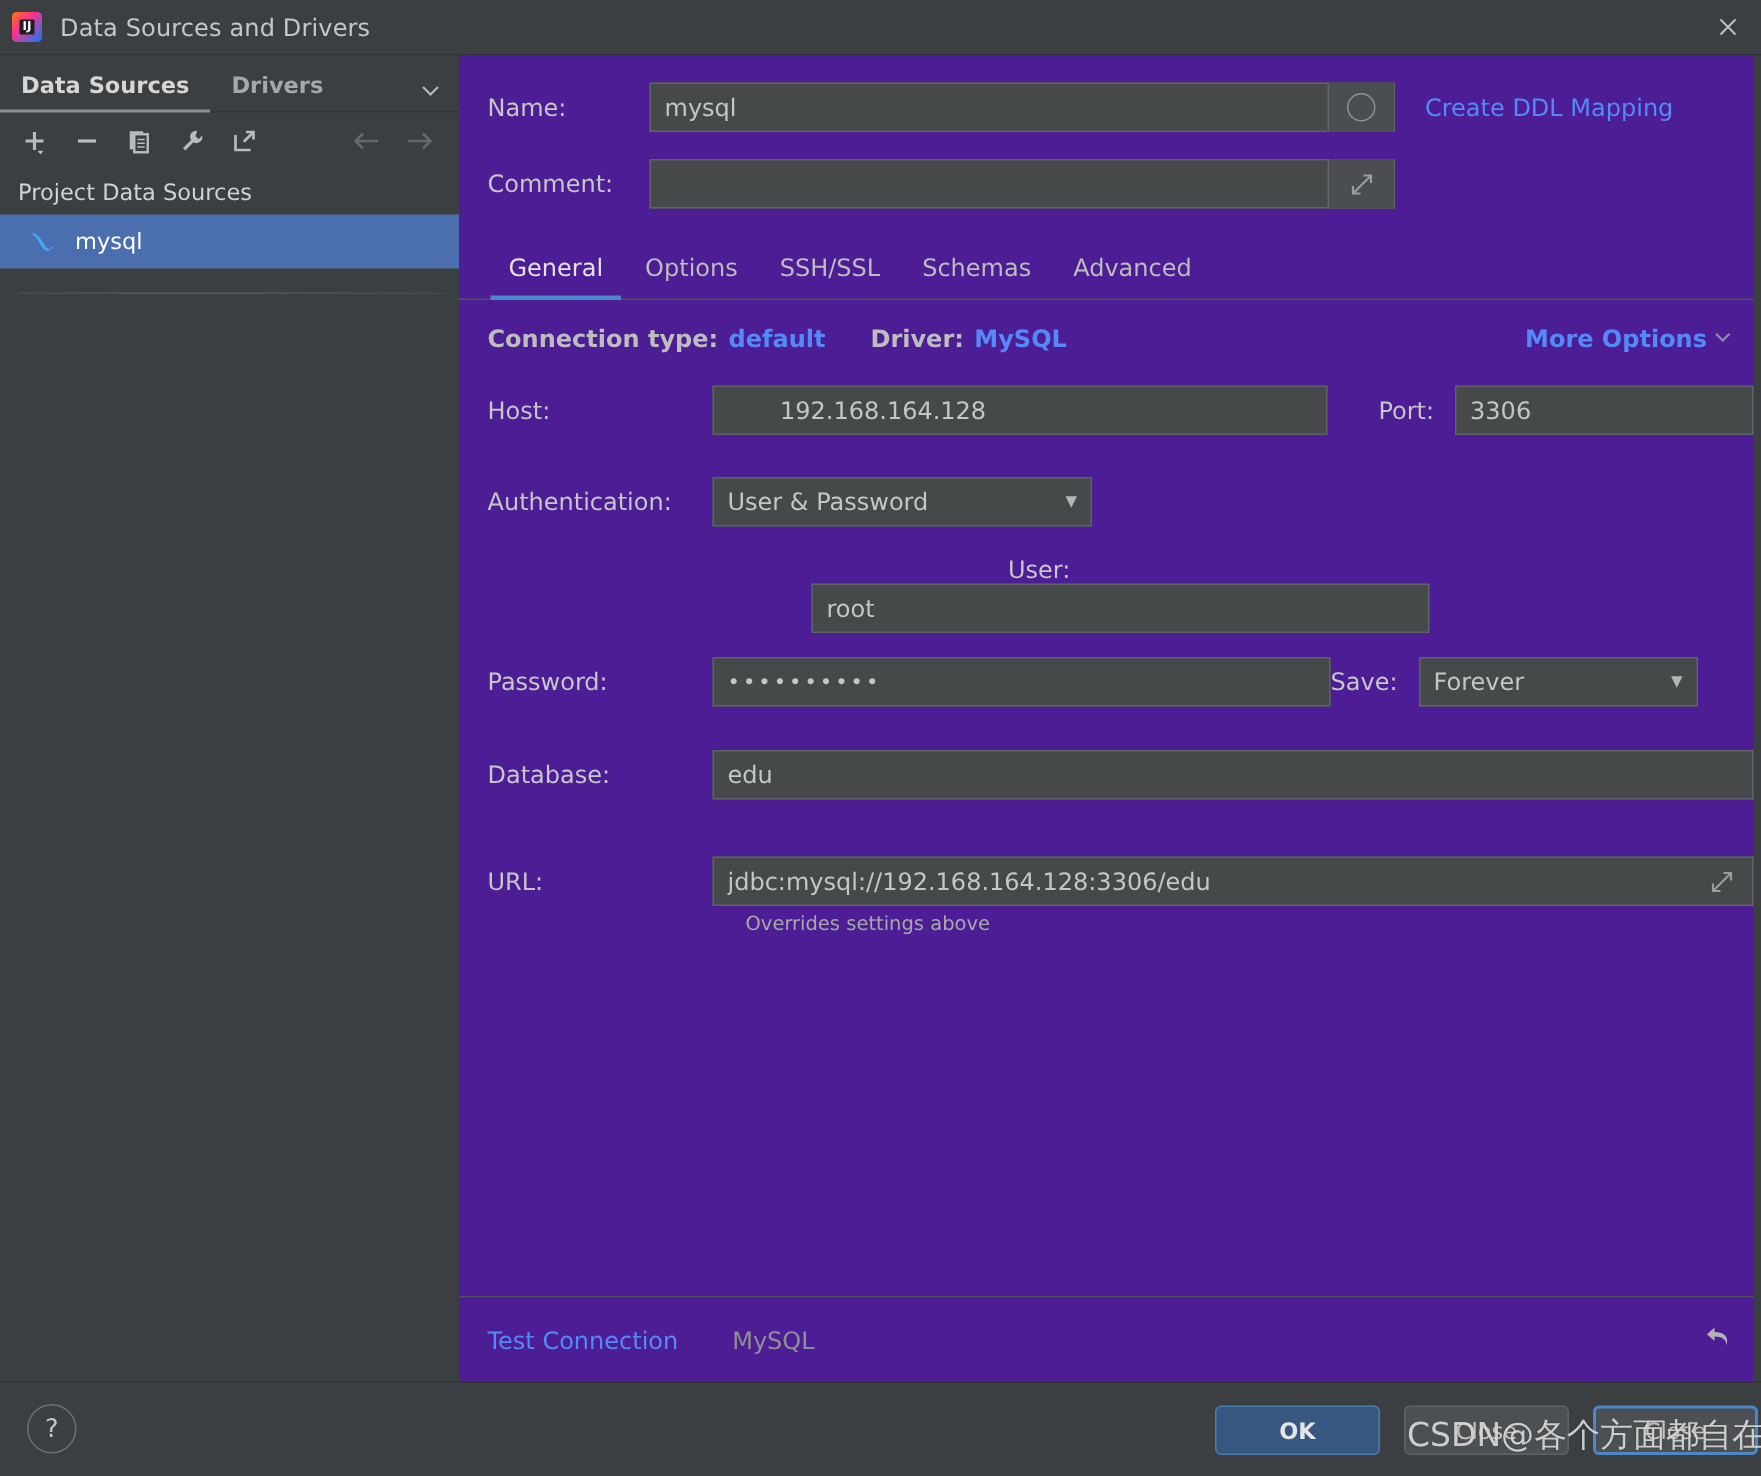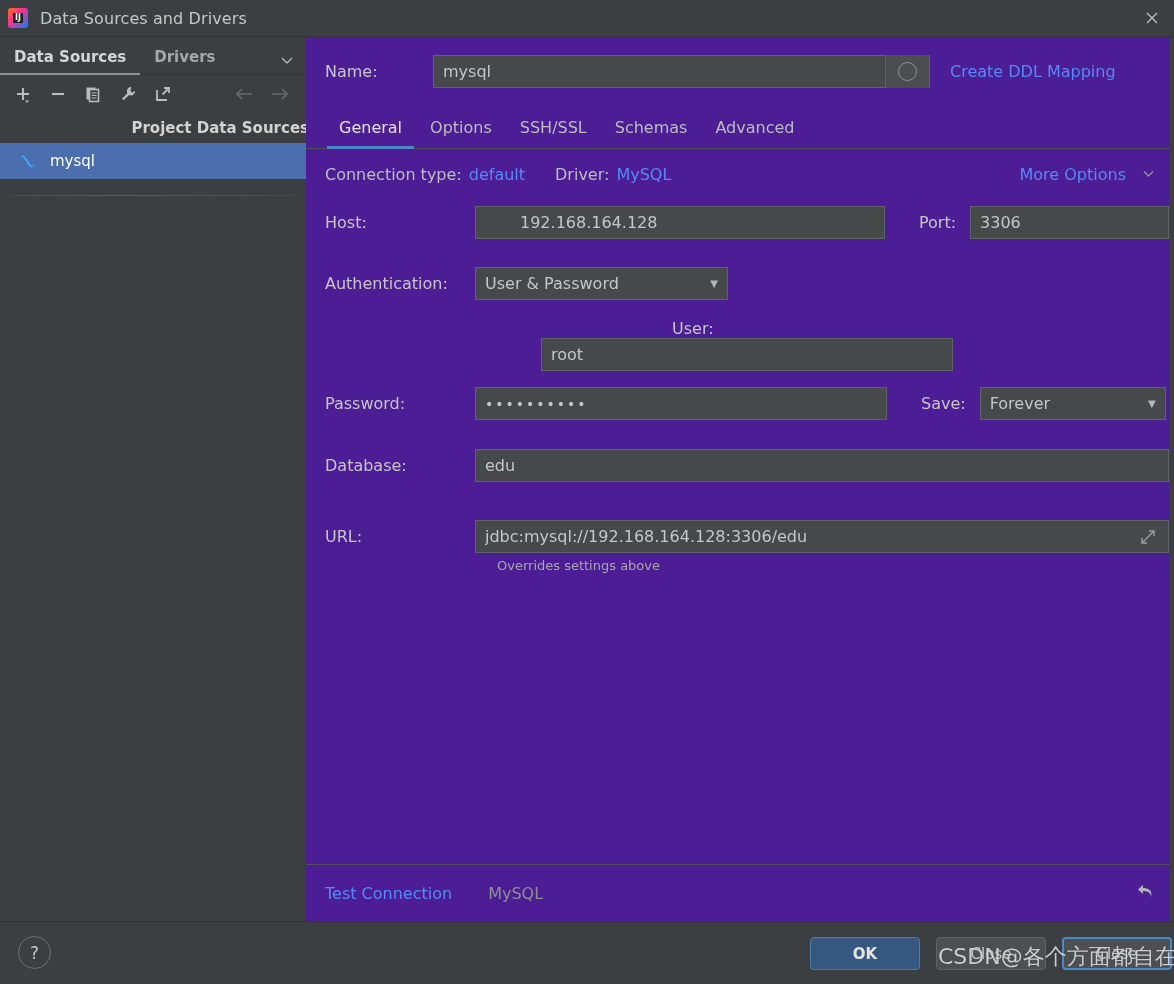--- a/index.html
+++ b/index.html
@@ -65,23 +65,22 @@
     height:38px; display:flex; align-items:center; padding-left:8px; gap:5px;
   }
   .tb-btn {
     width:30px; height:28px; display:flex; align-items:center; justify-content:center;
     cursor:pointer; color:#afb1b3;
   }
   .tb-spacer { flex:1; }
   .tb-btn.disabled { color:#5f6365; cursor:default; }
 
   .lp-section-title {
-    font-size:15px; font-weight:bold; color:#d2d2d2;
+    font-size:15px; font-weight:normal; color:#d2d2d2;
     padding:6px 0 6px 12px;
-    text-align:right;
   }
   .ds-item {
     height:36px; display:flex; align-items:center; padding-left:20px; cursor:pointer;
     font-size:15px; color:#c8c8c8;
   }
   .ds-item.sel { background:#4b6eaf; color:#ffffff; }
   .ds-icon { width:22px; height:18px; margin-right:8px; flex:0 0 auto; }
   .lp-divider {
     margin:16px 12px 0 12px; height:1px;
     background: linear-gradient(to right, #4a4d4f, #6b6054 35%, #5c5750 70%, #45484a);
@@ -128,25 +127,26 @@
   }
   .tab.sel { color:#e3e3e3; }
   .tab.sel::after {
     content:""; position:absolute; left:2px; right:2px; bottom:-1px; height:3px;
     background:#4a88c7;
   }
 
   .meta-row {
     display:flex; align-items:center; padding:16px 0 0 19px; font-size:16px;
     position:relative;
+    font-weight:bold;
   }
   .meta-lbl { color:#bdbdbd; }
   .more-options {
     position:absolute; right:14px; top:16px; color:#548af7; cursor:pointer;
-    display:flex; align-items:center; gap:16px;
+    display:flex; align-items:center; gap:4px;
   }
 
   .grid { padding-left:19px; margin-top:18px; }
   .grow { display:flex; align-items:center; margin-bottom:15px; }
   .glabel { width:150px; font-size:16px; color:#c6c6c6; flex:0 0 auto; }
 
   .combo {
     background:#45494a; border:1px solid #5e6364; height:33px;
     display:flex; align-items:center; padding:0 9px; color:#c6c6c6; font-size:16px;
     cursor:pointer; position:relative;
@@ -291,20 +291,33 @@
         <div class="lbl" style="width:108px;">Name:</div>
         <div class="field focusable" style="width:497px;">
           <span class="field-val">mysql</span>
           <span class="field-btn">
               <span class="circle-ico"></span>
             </span>
         </div>
         <div class="link" style="margin-left:20px;">Create DDL Mapping</div>
       </div>
 
+      <div class="row" style="margin-top:18px;">
+        <div class="lbl" style="width:108px;">Comment:</div>
+        <div class="field focusable" style="width:497px;">
+          <span class="field-val"></span>
+          <span class="field-btn">
+            <svg width="16" height="16" viewBox="0 0 16 16">
+              <path d="M9 2 H14 V7" stroke="#9a9ea0" stroke-width="1.4" fill="none"></path>
+              <path d="M7 14 H2 V9" stroke="#9a9ea0" stroke-width="1.4" fill="none"></path>
+              <path d="M13.5 2.5 L2.5 13.5" stroke="#9a9ea0" stroke-width="1.4" fill="none"></path>
+            </svg>
+          </span>
+        </div>
+      </div>
     </div>
 
     <div class="tabs">
       <div class="tab sel">General</div>
       <div class="tab">Options</div>
       <div class="tab">SSH/SSL</div>
       <div class="tab">Schemas</div>
       <div class="tab">Advanced</div>
     </div>
 
@@ -349,21 +362,21 @@
         <div class="field focusable" style="width:412px;">
           <span class="field-val">root</span>
         </div>
       </div>
 
       <div class="grow" style="margin-top:16px;">
         <div class="glabel">Password:</div>
         <div class="field focusable" style="width:412px;">
           <span class="field-val" style="letter-spacing:2px; font-size:14px;">••••••••••</span>
         </div>
-        <div class="glabel" style="width:auto; margin-left:34px; margin-right:14px;">Save:</div>
+        <div class="glabel" style="width:auto; margin-right:14px;">Save:</div>
         <div class="combo" style="width:186px;">
           <span>Forever</span>
           <span class="caret">▼</span>
         </div>
       </div>
 
       <div class="grow" style="margin-top:29px;">
         <div class="glabel">Database:</div>
         <div class="field focusable" style="width:700px;">
           <span class="field-val">edu</span>

